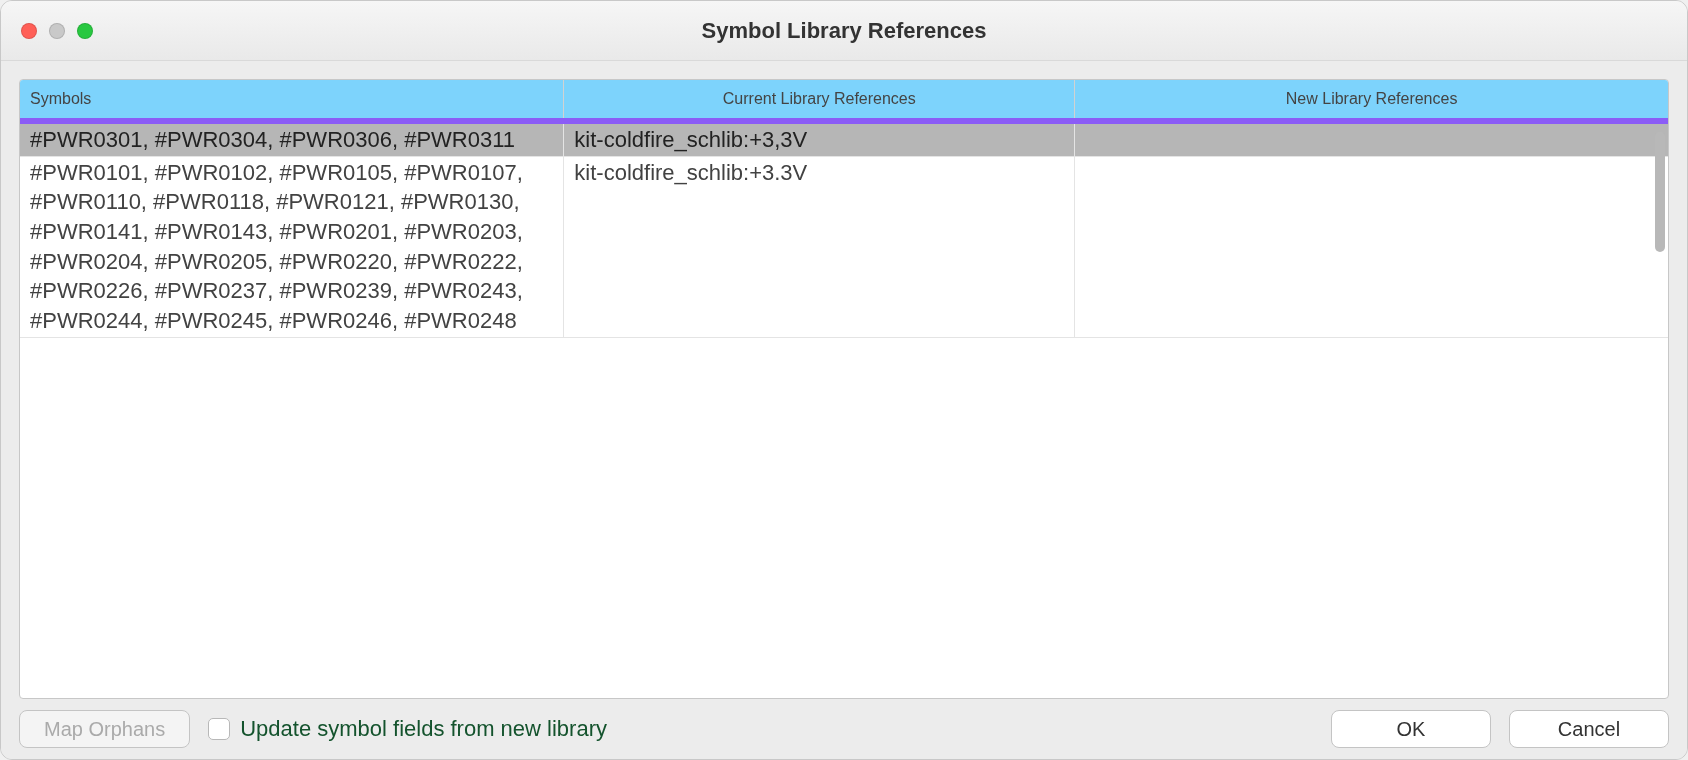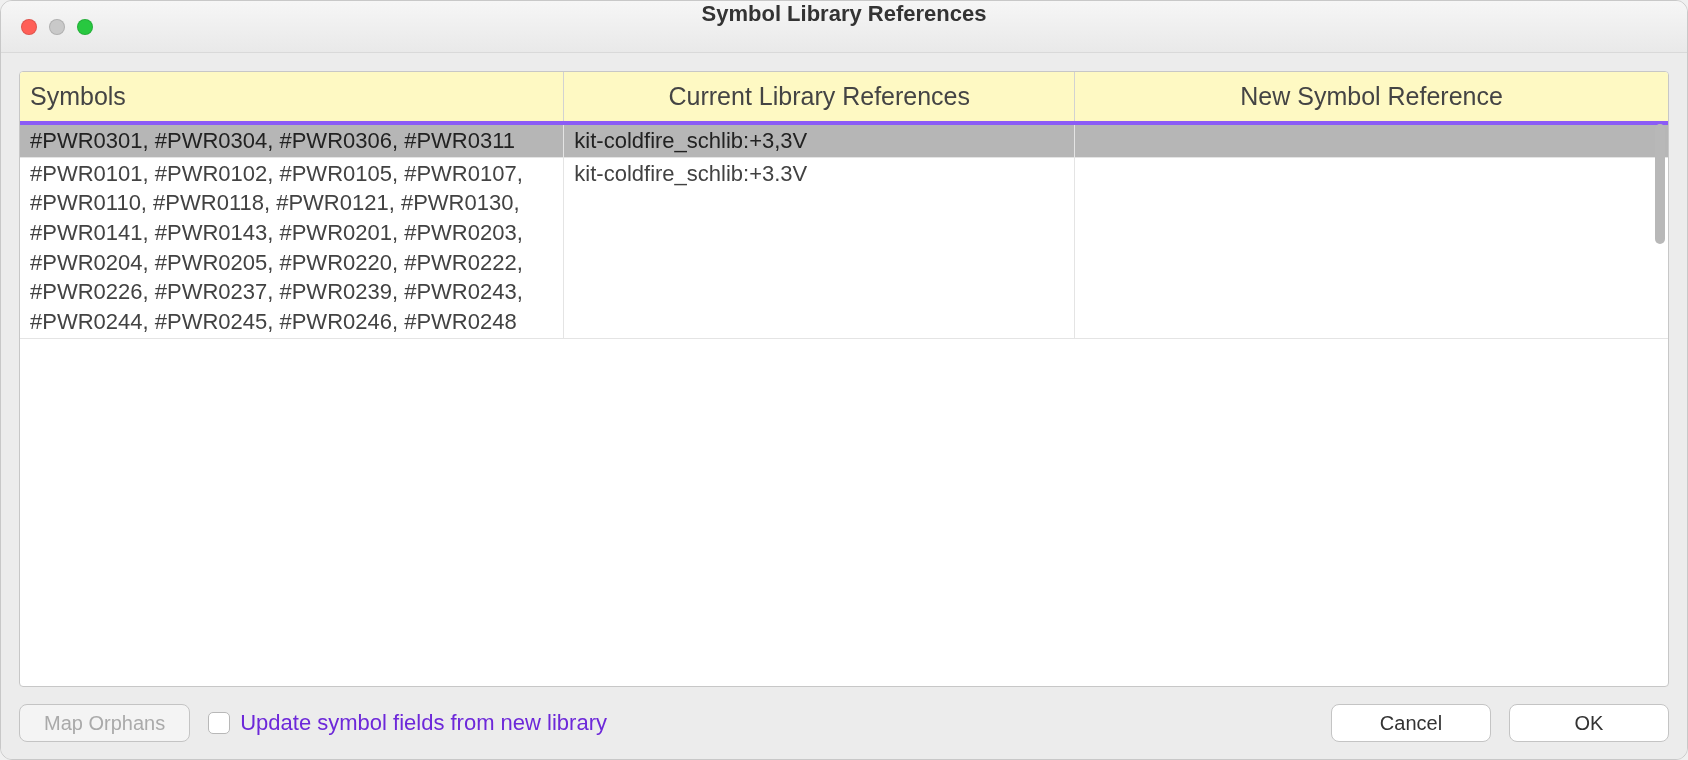--- a/index.html
+++ b/index.html
@@ -14,23 +14,23 @@
     width: 1688px;
     height: 760px;
     background: #ececec;
     border-radius: 12px;
     display: flex;
     flex-direction: column;
     overflow: hidden;
     border: 1px solid #c8c8c8;
   }
   .titlebar {
-    height: 52px;
-    display: flex;
-    align-items: flex-start;
+    height: 60px;
+    display: flex;
+    align-items: center;
     position: relative;
     background: linear-gradient(#f6f6f6, #e9e9e9);
     border-bottom: 1px solid #d9d9d9;
   }
   .traffic-lights {
     display: flex;
     gap: 12px;
     position: absolute;
     left: 20px;
     top: 50%;
@@ -66,28 +66,28 @@
     display: flex;
     flex-direction: column;
     position: relative;
   }
   table {
     width: 100%;
     border-collapse: collapse;
     table-layout: fixed;
   }
   thead th {
-    background: #fef9c3;
+    background: #7dd3fc;
     font-weight: 400;
     color: #444;
     text-align: center;
     padding: 10px 8px;
-    border-bottom: 4px solid #8b5cf6;
+    border-bottom: 6px solid #8b5cf6;
     border-right: 1px solid #d2d2d2;
-    font-size: 25px;
+    font-size: 16px;
   }
   thead th:first-child { text-align: left; padding-left: 10px; }
   thead th:last-child { border-right: none; }
   .tbody-scroll {
     flex: 1;
     overflow-y: auto;
   }
   tbody td {
     vertical-align: top;
     padding: 1px 10px;
@@ -109,21 +109,21 @@
   .scrollbar-fake {
     position: absolute;
     right: 3px;
     top: 52px;
     width: 10px;
     height: 120px;
     background: #b8b8b8;
     border-radius: 5px;
   }
   .footer {
-    height: 72px;
+    height: 60px;
     display: flex;
     align-items: center;
     padding: 0 18px;
     gap: 18px;
     background: #ececec;
   }
   .btn {
     height: 38px;
     padding: 0 24px;
     background: #fff;
@@ -136,21 +136,21 @@
   .btn:disabled {
     color: #aaa;
     background: #f4f4f4;
     cursor: default;
   }
   .checkbox-wrap {
     display: flex;
     align-items: center;
     gap: 10px;
     font-size: 22px;
-    color: #6d28d9;
+    color: #14532d;
   }
   .checkbox-box {
     width: 22px; height: 22px;
     border: 1px solid #b8b8b8;
     border-radius: 5px;
     background: #fff;
   }
   .spacer { flex: 1; }
   .btn.wide { min-width: 160px; }
 </style>
@@ -173,21 +173,21 @@
       <table>
         <colgroup>
           <col class="col-symbols">
           <col class="col-current">
           <col class="col-new">
         </colgroup>
         <thead>
           <tr>
             <th>Symbols</th>
             <th>Current Library References</th>
-            <th>New Symbol Reference</th>
+            <th>New Library References</th>
           </tr>
         </thead>
       </table>
       <div class="tbody-scroll">
         <table>
           <colgroup>
             <col class="col-symbols">
             <col class="col-current">
             <col class="col-new">
           </colgroup>
@@ -209,17 +209,17 @@
     </div>
   </div>
 
   <div class="footer">
     <button class="btn" disabled="">Map Orphans</button>
     <label class="checkbox-wrap">
       <span class="checkbox-box"></span>
       <span>Update symbol fields from new library</span>
     </label>
     <div class="spacer"></div>
+    <button class="btn wide">OK</button>
     <button class="btn wide">Cancel</button>
-    <button class="btn wide">OK</button>
   </div>
 
 </div>
 
 </body></html>

